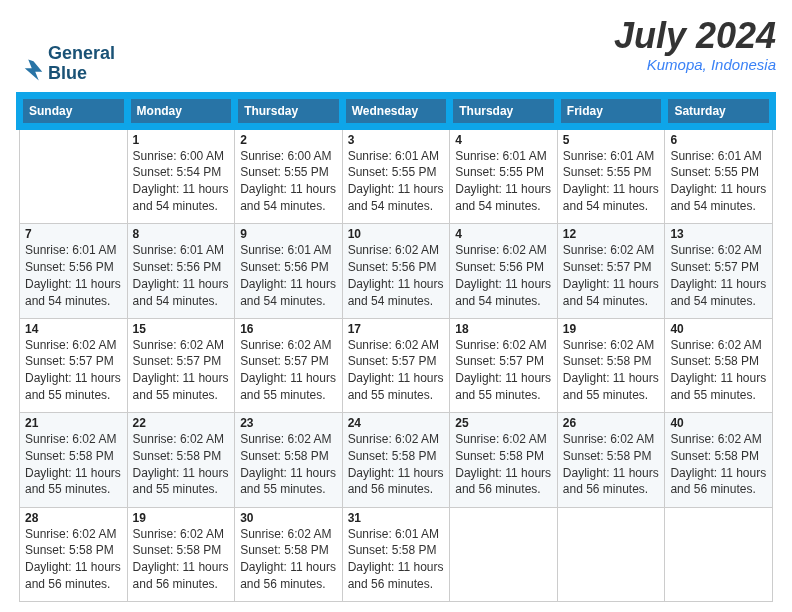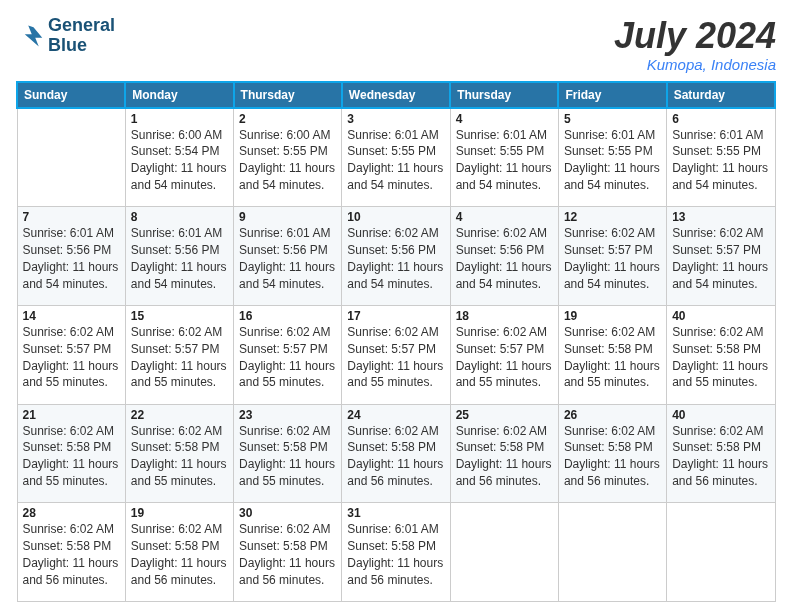--- a/index.html
+++ b/index.html
@@ -18,22 +18,23 @@
       flex-direction: column;
     }
     .header {
       display: flex;
       justify-content: space-between;
       align-items: flex-start;
       margin-bottom: 8px;
     }
     .logo {
       display: flex;
-      align-items: center;
+      align-items: flex-end;
       gap: 4px;
+      margin-top: 28px;
     }
     .logo-text {
       font-size: 18px;
       font-weight: bold;
       color: #333;
       line-height: 1.1;
     }
     .logo-text span {
       color: #1a5276;
     }
@@ -61,21 +62,21 @@
       flex: 1;
       font-size: 10.5px;
     }
     .calendar-table th {
       background-color: #2874a6;
       color: #fff;
       text-align: left;
       padding: 5px 6px;
       font-size: 12px;
       font-weight: bold;
-      border: 2px solid #0ea5e9;
+      border: 7px solid #0ea5e9;
     }
     .calendar-table td {
       border: 1px solid #ccc;
       vertical-align: top;
       padding: 3px 5px;
       width: calc(100% / 7);
       height: 78px;
       background: #fff;
     }
     .calendar-table tr:nth-child(even) td {

